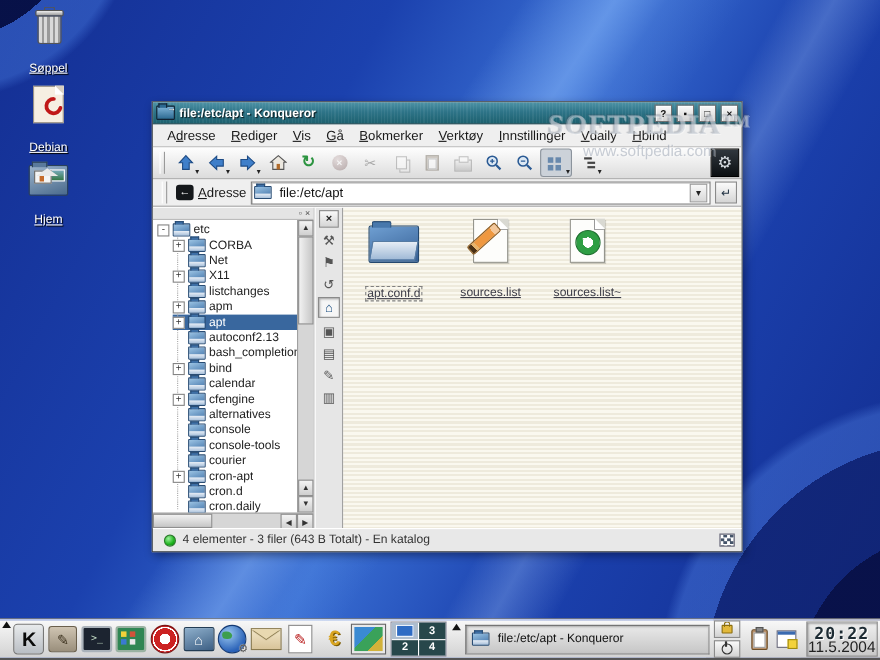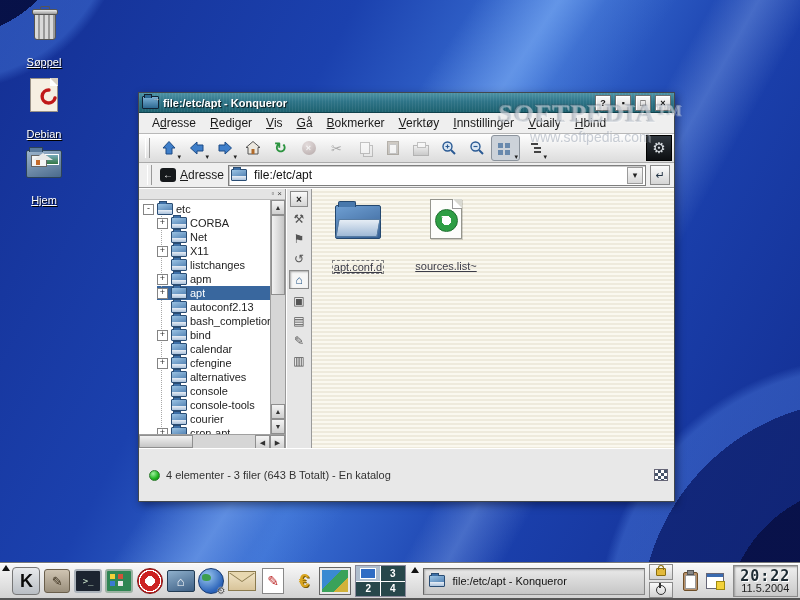--- a/index.html
+++ b/index.html
@@ -113,21 +113,21 @@
   .bfold::after{content:"";position:absolute;left:1px;bottom:1px;width:40px;height:16px;background:linear-gradient(#e6edf5,#9fb9d6);transform:skewX(-10deg);border:1px solid #56townsend;border:1px solid #567ba2}
   .bdoc{width:30px;height:38px;background:#fdfdfb;border:1px solid #95958d;position:relative;box-shadow:1px 1px 0 rgba(0,0,0,.15)}
   .bdoc::before{content:"";position:absolute;right:-1px;top:-1px;border-style:solid;border-width:0 9px 9px 0;border-color:#d9d9d2 #d9d9d2 #fff #fff;box-shadow:-1px 1px 0 #999}
   .pencil{position:absolute;left:-8px;top:12px;width:32px;height:8px;border-radius:2px;
     background:linear-gradient(90deg,#4a3014 0 4px,#e8b36a 4px 7px,#ef9840 7px 26px,#f3c79a 26px);
     border:1px solid #8a5a20;transform:rotate(-42deg)}
   .cyc{position:absolute;left:4px;top:9px;width:21px;height:21px;border-radius:50%;
     background:radial-gradient(circle,#fff 0 31%,#2e9e44 32% 100%);border:1px solid #1d6e2e;
     display:flex;align-items:center;justify-content:center;color:#fff;font-size:13px;font-weight:bold}
 
-  .sbar{height:20px;background:#e8e8e8;border-top:1px solid #fff;display:flex;align-items:center;gap:6px;padding:16px 6px}
+  .sbar{height:20px;background:#e8e8e8;border-top:1px solid #fff;display:flex;align-items:center;gap:6px;padding:0 6px}
   .led{width:9px;height:9px;border-radius:50%;background:radial-gradient(circle at 35% 30%,#9df09d,#1db31d 60%,#0a7a0a);border:1px solid #2a7a2a;margin-left:4px}
   .stext{flex:1;font-size:11px;color:#333;white-space:nowrap;overflow:hidden}
   .flag{width:12px;height:10px;background:repeating-conic-gradient(#45546a 0 25%,#fff 0 50%);background-size:6px 6px;border:1px solid #667}
 
   
   .taskbar{position:absolute;left:0;right:0;bottom:2px;height:34px;z-index:20;
     background:linear-gradient(#f8f8f8,#d2d2d2);border-top:1px solid #fff;box-shadow:0 -1px 0 #7a7a7a, 0 2px 0 #555;
     display:flex;align-items:center;padding:0 2px;gap:2px}
   .lbtn{width:30px;height:30px;display:flex;align-items:center;justify-content:center;position:relative}
   .panarrow{width:0;height:0;border-left:4px solid transparent;border-right:4px solid transparent;border-bottom:6px solid #111;align-self:flex-start;margin-top:1px}
@@ -147,21 +147,21 @@
   .tray{display:flex;align-items:center;gap:4px;padding:0 4px}
   .trayico{width:20px;height:20px;display:flex;align-items:center;justify-content:center}
   .clipico{width:13px;height:17px;background:#b9916b;border:1px solid #6d4f2a;position:relative;border-radius:2px}
   .clipico::before{content:"";position:absolute;left:1px;top:2px;width:9px;height:12px;background:#fff;border:1px solid #999}
   .clipico::after{content:"";position:absolute;left:3px;top:-3px;width:5px;height:3px;background:#888;border:1px solid #555}
   .calico{width:16px;height:14px;background:#fff;border:1px solid #667;position:relative}
   .calico::before{content:"";position:absolute;left:0;top:0;right:0;height:3px;background:#3a6ab0}
   .calico::after{content:"";position:absolute;right:-2px;bottom:-2px;width:7px;height:7px;background:#f3d23a;border:1px solid #a08a10}
   .clock{width:66px;height:30px;margin-left:2px;background:linear-gradient(#efefef,#c9c9c9);border:1px solid #8a8a8a;box-shadow:inset 1px 1px 2px #999;display:flex;flex-direction:column;align-items:center;justify-content:center}
   .clock .tm{font-family:"DejaVu Sans Mono",monospace;font-weight:bold;font-size:15px;line-height:15px;letter-spacing:1px;color:#1d2b33;text-shadow:1px 1px 0 #fff}
-  .clock .dt{font-size:11px;color:#222;line-height:9px}
+  .clock .dt{font-size:14px;color:#222;line-height:9px}
 
   
   .trashart{width:30px;height:34px;position:relative}
   .trashart .lid{position:absolute;left:3px;top:3px;width:24px;height:4px;background:linear-gradient(#eee,#999);border:1px solid #555;border-radius:2px}
   .trashart .hd{position:absolute;left:11px;top:0;width:8px;height:3px;border:1px solid #555;border-bottom:none;border-radius:2px 2px 0 0}
   .trashart .body{position:absolute;left:5px;top:8px;width:20px;height:24px;background:repeating-linear-gradient(90deg,#d9d9d9 0 3px,#9a9a9a 3px 5px);border:1px solid #555;border-radius:0 0 3px 3px}
   .debart{width:26px;height:32px;background:#f6efe2;border:1px solid #9a9288;position:relative}
   .debart::before{content:"";position:absolute;right:-1px;top:-1px;border-style:solid;border-width:0 8px 8px 0;border-color:#d8d0c2 #d8d0c2 #fff #fff}
   .hjemart{width:34px;height:26px;position:relative;background:linear-gradient(160deg,#9cb4cc,#4a6a8c);border:1px solid #2c4258;border-radius:2px}
   .hjemart::before{content:"";position:absolute;left:2px;top:-4px;width:12px;height:4px;background:#5a7a9c;border:1px solid #2c4258;border-bottom:none}
@@ -469,20 +469,28 @@
         <div class="files">
           <div class="fitem">
             <div class="ficon">
                 <span class="bfold"></span>
               </div>
             <span class="flabel focus">apt.conf.d</span>
           </div>
           <div class="fitem">
             <div class="ficon">
                 <span class="bdoc">
+                  <span class="pencil"></span>
+                </span>
+              </div>
+            <span class="flabel">sources.list</span>
+          </div>
+          <div class="fitem">
+            <div class="ficon">
+                <span class="bdoc">
                   <span class="cyc">↻</span>
                 </span>
               </div>
             <span class="flabel">sources.list~</span>
           </div>
         </div>
       </div>
     </div>
 
     <div class="sbar">

